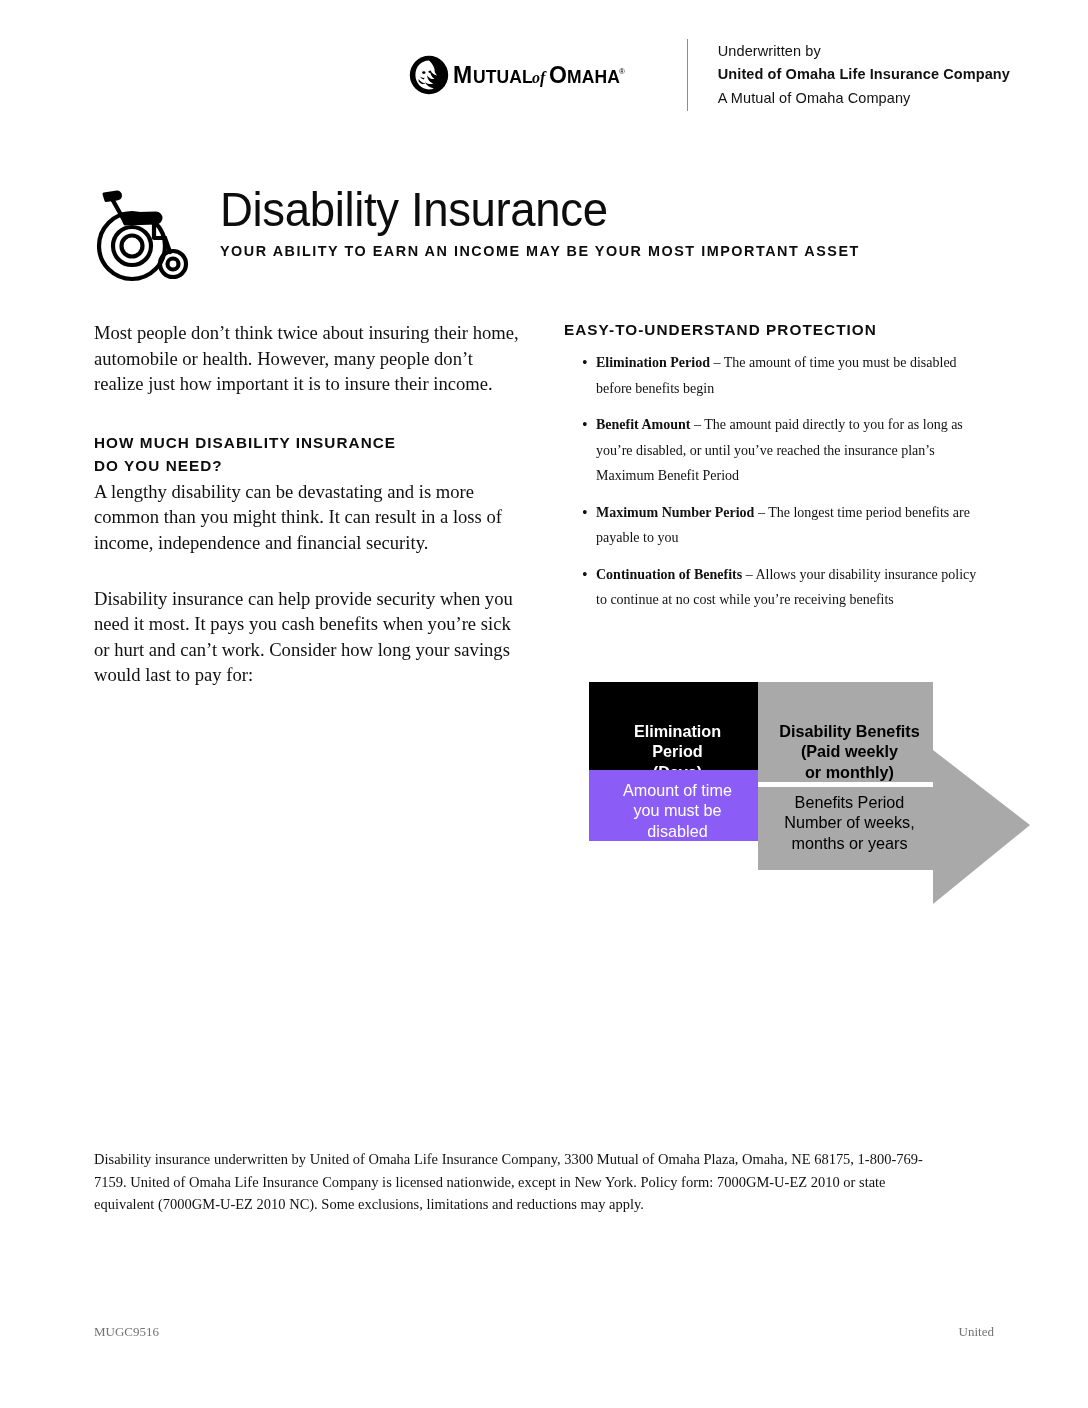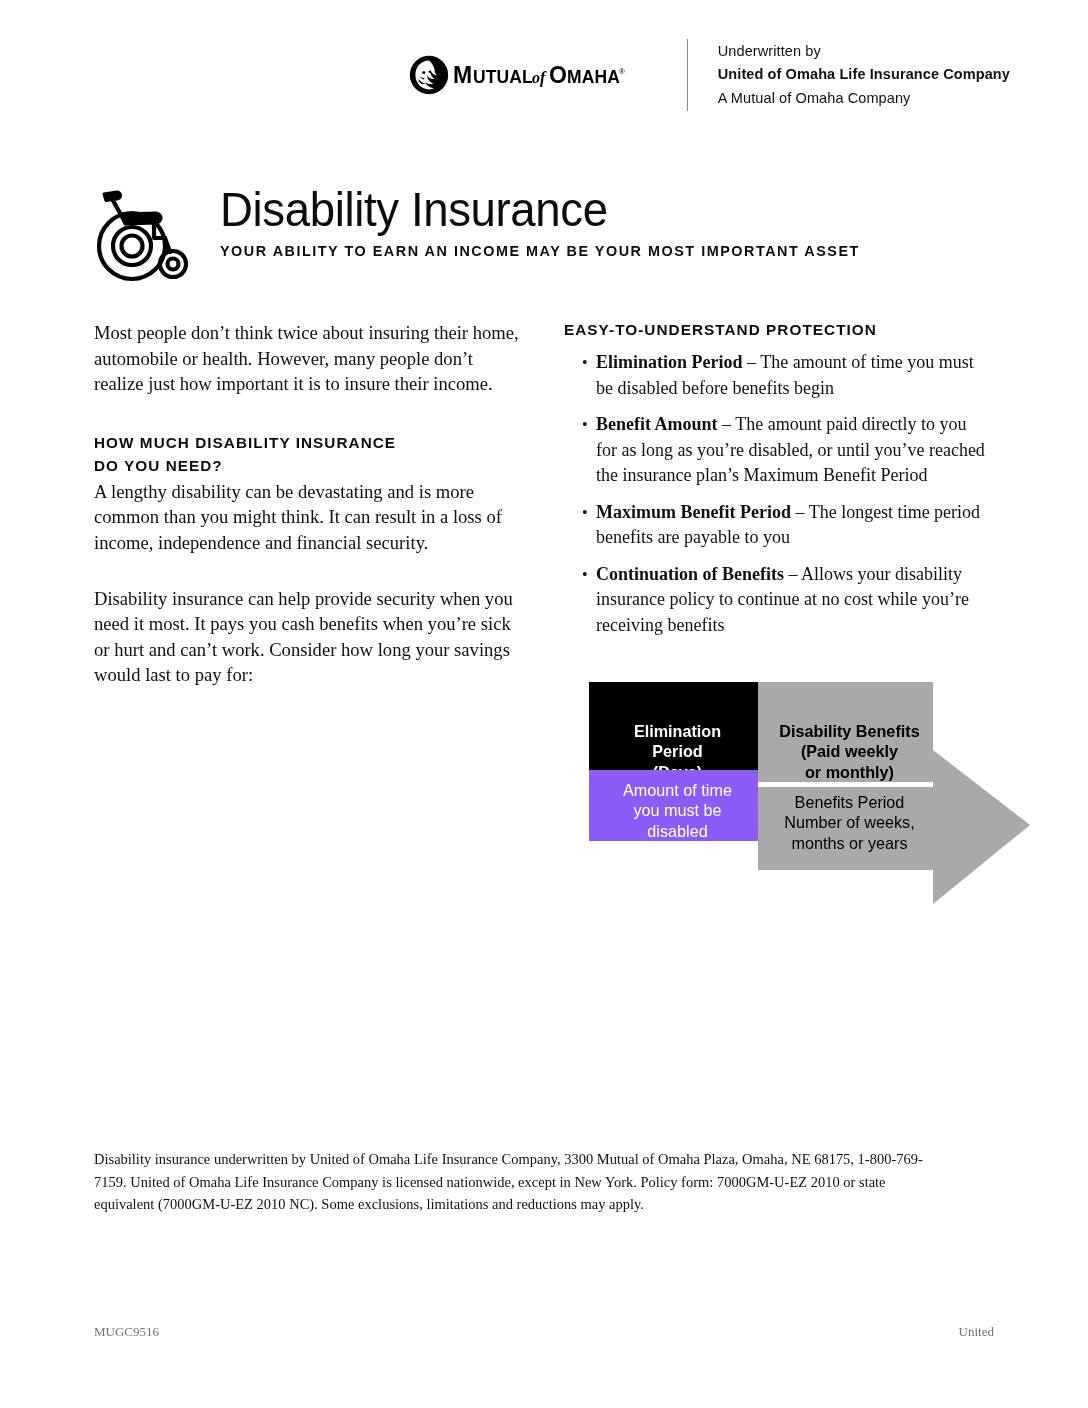--- a/index.html
+++ b/index.html
@@ -156,21 +156,21 @@
   }
 
   
   .feat-list {
     list-style: none;
     margin-top: 9px;
     padding-left: 18px;
   }
   .feat-list li {
     font-family: "Liberation Serif", serif;
-    font-size: 18px;
+    font-size: 14px;
     line-height: 25.5px;
     padding: 0 0 11px 14px;
     position: relative;
     color: #111;
   }
   .feat-list li::before {
     content: "\2022";
     position: absolute;
     left: 0; top: 0;
     font-size: 16px;
@@ -332,21 +332,21 @@
 
     </div>
 
     <div class="col-right">
 
       <h2 class="sec-head">EASY-TO-UNDERSTAND PROTECTION</h2>
 
       <ul class="feat-list">
         <li><span class="feat-term">Elimination Period</span><span> – The amount of time you must be disabled before benefits begin</span></li>
         <li><span class="feat-term">Benefit Amount</span><span> – The amount paid directly to you for as long as you’re disabled, or until you’ve reached the insurance plan’s Maximum Benefit Period</span></li>
-        <li><span class="feat-term">Maximum Benefit Period</span><span> – The longest time period benefits are payable to you</span></li>
+        <li><span class="feat-term">Maximum Number Period</span><span> – The longest time period benefits are payable to you</span></li>
         <li><span class="feat-term">Continuation of Benefits</span><span> – Allows your disability insurance policy to continue at no cost while you’re receiving benefits</span></li>
       </ul>
 
     </div>
   </div>
 
   <div class="diagram">
 
     <svg class="dg-arrow-layer" viewBox="0 0 450 230">
       <path d="M169 68 L346 68 L346 68 L346 68 Z" fill="none"></path>

